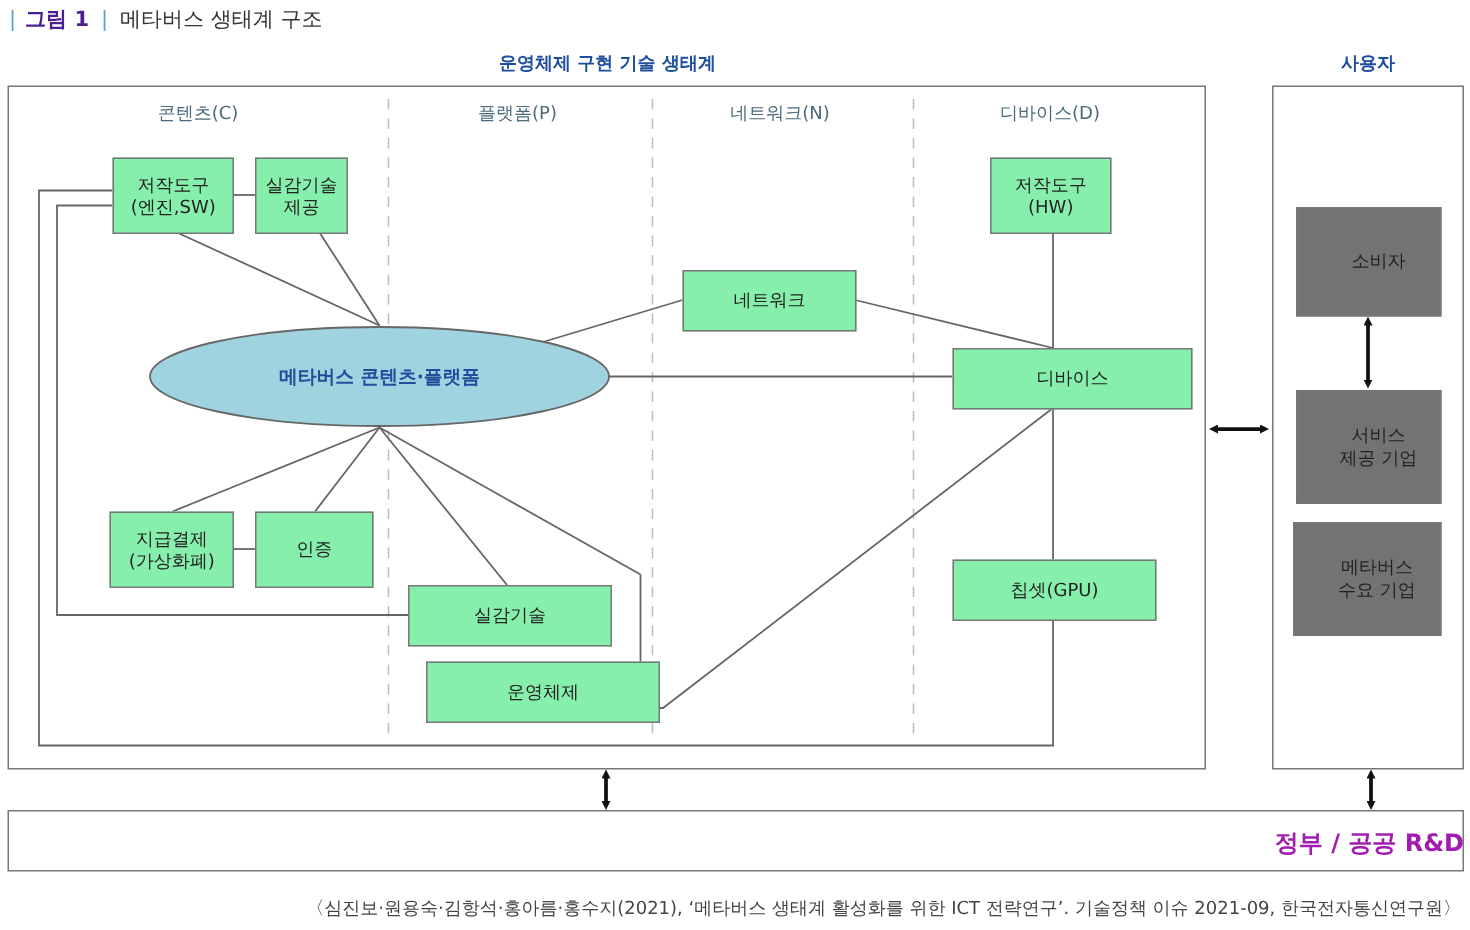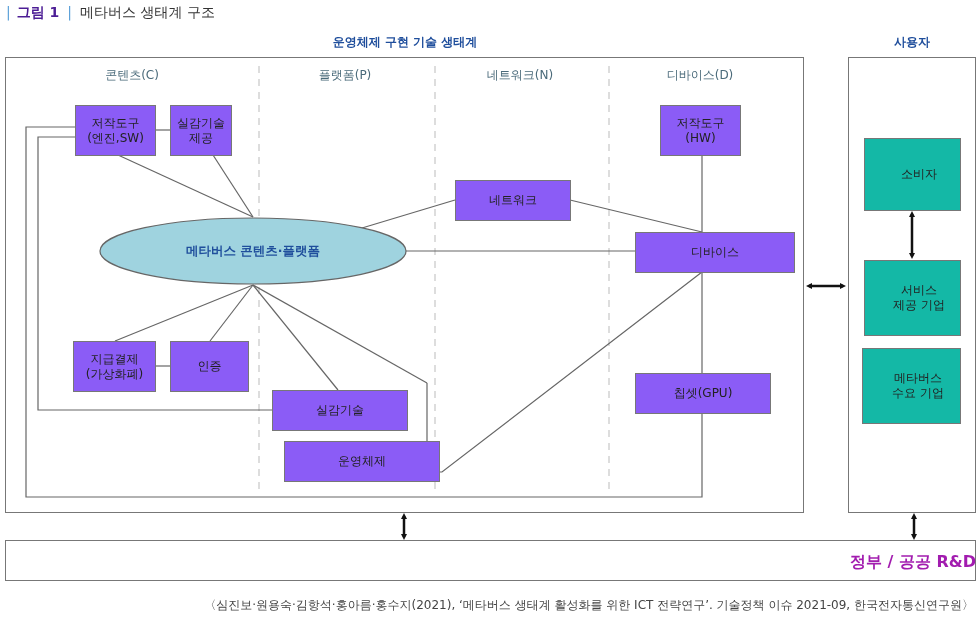--- a/index.html
+++ b/index.html
@@ -7,23 +7,23 @@
          font-family:"DejaVu Sans","Liberation Sans",sans-serif; color:#222; }
   .abs { position:absolute; }
   .fig-title { left:6px; top:4px; font-size:14px; color:#333; white-space:nowrap; }
   .fig-title .bar { color:#5aa0d8; font-weight:normal; margin:0 6px 0 0; }
   .fig-title .num { font-weight:bold; color:#4c1d95; margin-right:8px; }
   .fig-title .bar2 { color:#5aa0d8; margin-right:8px; }
   .section-head { font-size:12px; font-weight:bold; color:#1f4e9c; text-align:center; white-space:nowrap; }
   .col-head { font-size:12px; color:#4a6a7a; text-align:center; white-space:nowrap; transform:translateX(-50%); }
   .frame { border:1.5px solid #777; box-sizing:border-box; background:transparent; }
   .node { position:absolute; box-sizing:border-box; border:1.5px solid #777;
-          background:#8b5cf6; display:flex; align-items:center; justify-content:center;
+          background:#86efac; display:flex; align-items:center; justify-content:center;
           text-align:center; font-size:12px; line-height:15px; color:#222; white-space:pre-line; }
-  .node.user { background:#14b8a6;padding-left:13px; }
+  .node.user { background:#737373;padding-left:13px; }
   .ellipse-label { font-size:12.5px; font-weight:bold; color:#1f4e9c; text-align:center; white-space:nowrap; }
   .bottom-label { font-size:16px; font-weight:bold; color:#a21caf; text-align:right; }
   .source { font-size:12px; color:#444; white-space:nowrap; }
   svg { position:absolute; left:0; top:0; }
 </style>
 </head>
 <body>
 
 <div class="abs fig-title">
   <span class="bar">|</span><span class="num">그림 1</span><span class="bar2">|</span><span>메타버스 생태계 구조</span>

